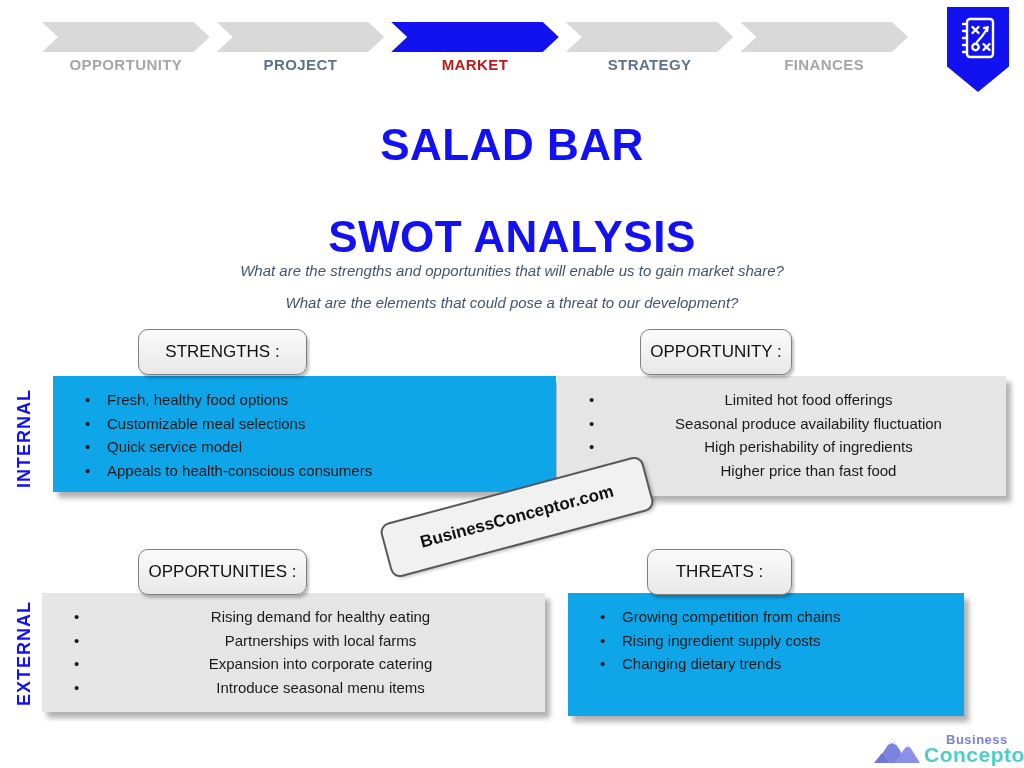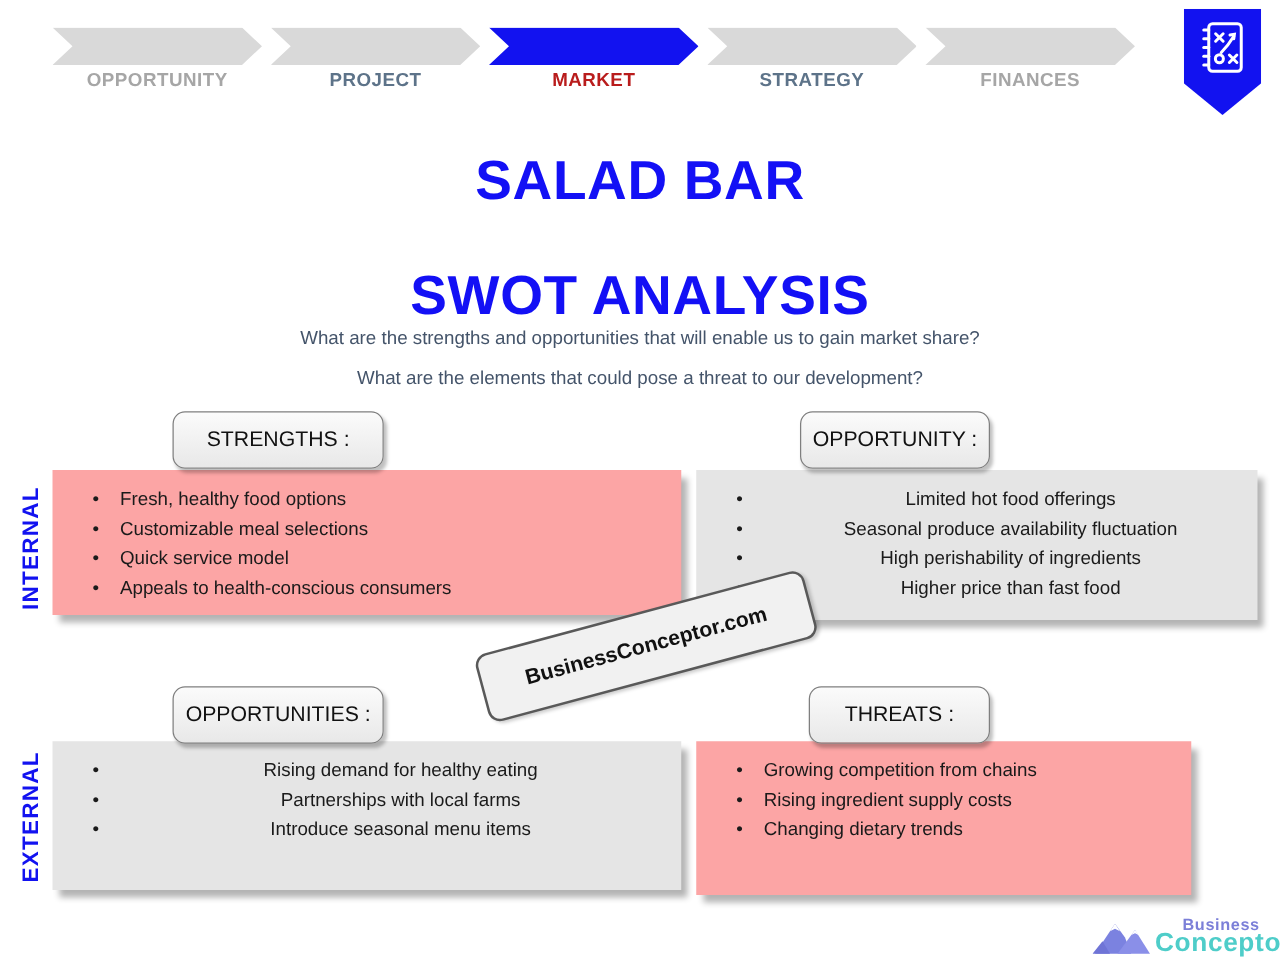--- a/index.html
+++ b/index.html
@@ -19,35 +19,35 @@
   .cl-active{color:#b91c1c;}
   
   .badge{position:absolute;left:947px;top:7px;width:62px;height:85px;background:#1212f0;
     clip-path:polygon(0 0,100% 0,100% 70%,50% 100%,0 70%);}
   .badge svg{position:absolute;left:13px;top:9px;}
   
   .title,.subtitle{position:absolute;left:0;width:100%;text-align:center;font-weight:bold;
     color:#1310f5;font-size:44px;letter-spacing:.5px;}
   .title{top:120px;}
   .subtitle{top:212px;}
-  .question{position:absolute;left:0;width:100%;text-align:center;
+  .question{position:absolute;left:0;width:100%;text-align:center;font-style:italic;
     color:#44546a;font-size:15px;}
   .q1{top:262px;}
   .q2{top:294px;}
   
   .chip{position:absolute;height:44px;background:linear-gradient(#fbfbfb,#e8e8e8);
     border:1.5px solid #7f7f7f;border-radius:10px;display:flex;align-items:center;justify-content:center;
     font-weight:normal;font-size:17px;color:#111;z-index:4;box-shadow:2px 3px 3px rgba(0,0,0,0.25);}
   .chip-strengths{left:138px;top:329px;width:167px;}
   .chip-weaknesses{left:640px;top:329px;width:150px;}
   .chip-opportunities{left:138px;top:549px;width:167px;}
   .chip-threats{left:647px;top:549px;width:143px;}
   
   .panel{position:absolute;z-index:1;box-shadow:5px 6px 5px rgba(0,0,0,0.30);}
-  .panel-blue{background:#fca5a5;}
+  .panel-blue{background:#0ea5e9;margin-left:11px;}
   .panel-gray{background:#e5e5e5;text-align:center;}
   .panel-strengths{left:42px;top:376px;width:503px;height:116px;}
   .panel-weaknesses{left:557px;top:376px;width:449px;height:120px;}
   .panel-opportunities{left:42px;top:593px;width:503px;height:119px;}
   .panel-threats{left:557px;top:593px;width:396px;height:123px;}
   .panel ul{list-style:none;margin:12px 0 0 0;padding:0;}
   .panel li{position:relative;padding-left:54px;font-size:15px;line-height:23.5px;color:#1a1a1a;}
   .panel li::before{content:"\2022";position:absolute;left:32px;top:0;color:#1a1a1a;}
   
   .side-label{position:absolute;writing-mode:vertical-rl;transform:rotate(180deg);
@@ -133,20 +133,21 @@
       <li>Limited hot food offerings</li>
       <li>Seasonal produce availability fluctuation</li>
       <li>High perishability of ingredients</li>
       <li>Higher price than fast food</li>
     </ul>
   </div>
   <div class="panel panel-gray panel-opportunities">
     <ul>
       <li>Rising demand for healthy eating</li>
       <li>Partnerships with local farms</li>
+      <li>Expansion into corporate catering</li>
       <li>Introduce seasonal menu items</li>
     </ul>
   </div>
   <div class="panel panel-blue panel-threats">
     <ul>
       <li>Growing competition from chains</li>
       <li>Rising ingredient supply costs</li>
       <li>Changing dietary trends</li>
     </ul>
   </div>

